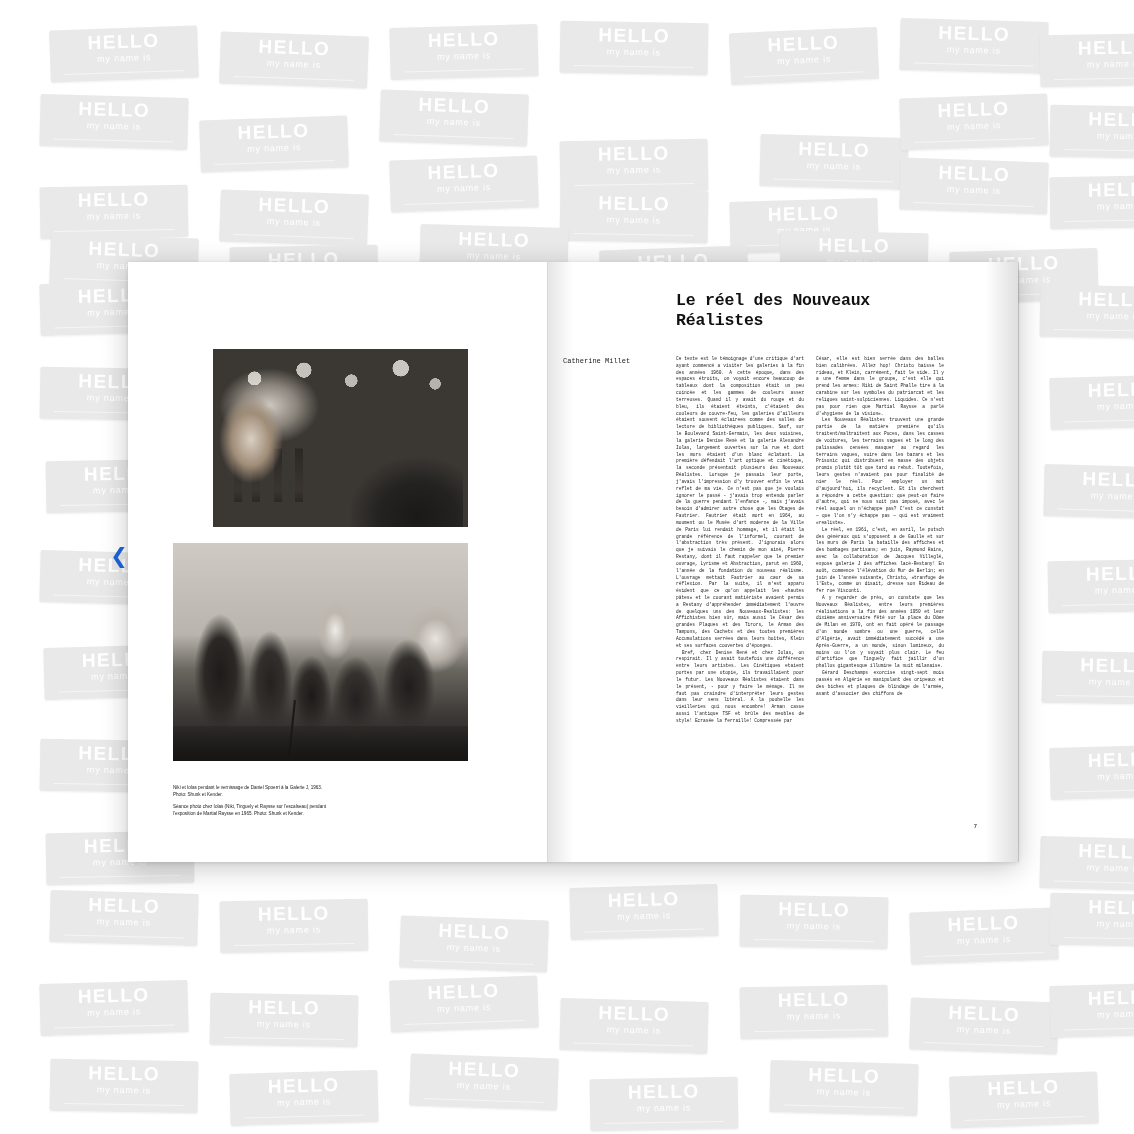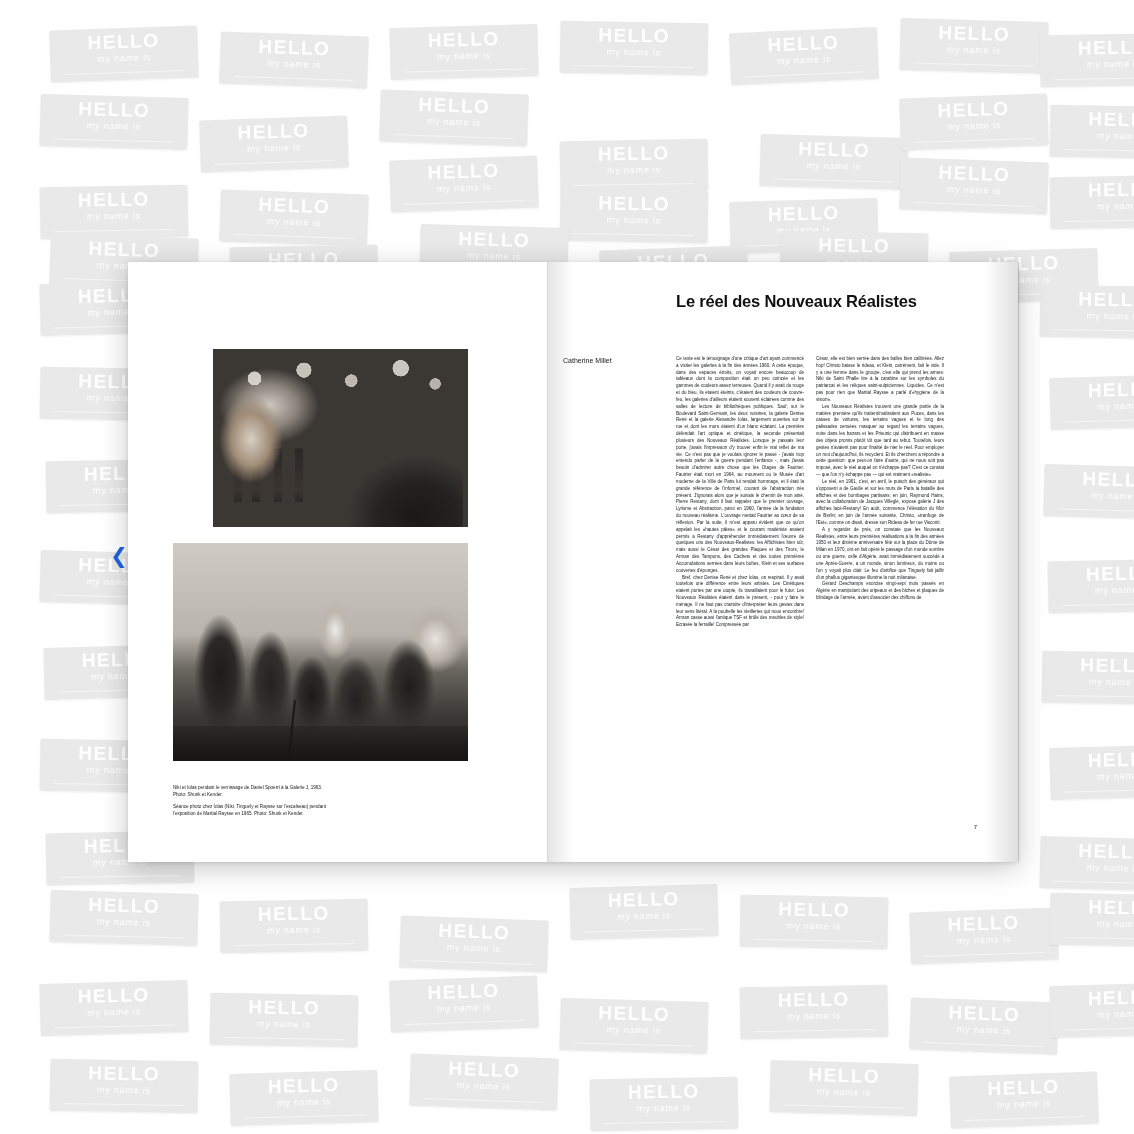--- a/index.html
+++ b/index.html
@@ -84,20 +84,21 @@
     box-sizing: border-box;
   }
   .page-left {
     width: 420px;
     padding: 0;
     border-right: 1px solid #d8d8d8;
   }
   .page-right {
     width: 469px;
     padding: 0;
+    font-family: Liberation Mono, monospace;
   }
 
   
   .gutter-shadow {
     position: absolute;
     left: 420px;
     top: 0;
     width: 26px;
     height: 100%;
     background: linear-gradient(to right, rgba(0,0,0,0.10), rgba(0,0,0,0));

